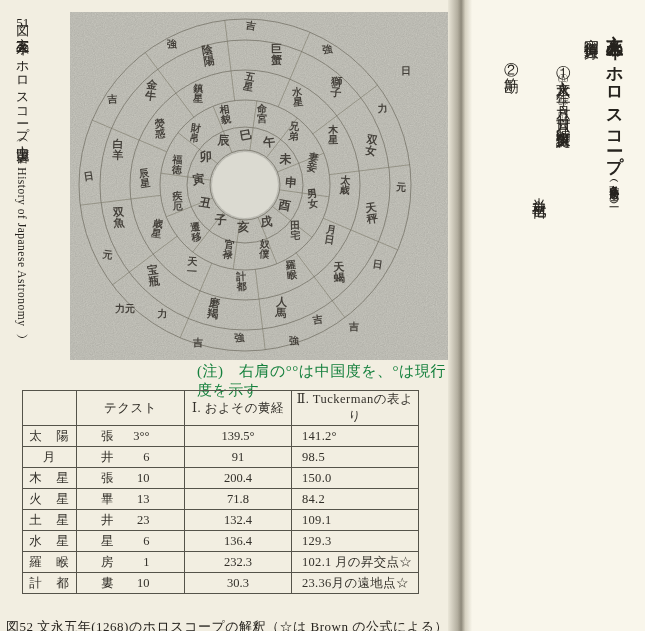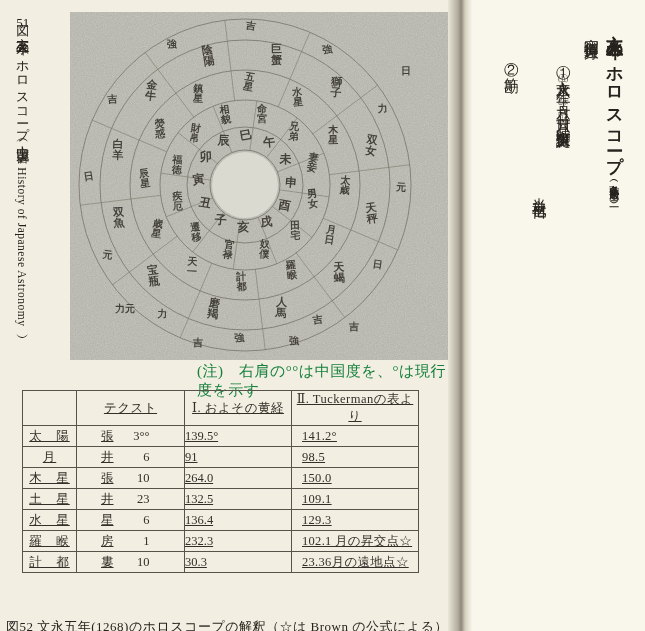--- a/index.html
+++ b/index.html
@@ -42,28 +42,28 @@
     background:#d6d5cc;box-shadow:0 0 0 1px #c8c5ba inset;
   }
   .photo svg{display:block;width:382px;height:348px;}
   .hand{fill:#34302a;font-family:"Liberation Serif","DejaVu Serif",serif;font-weight:bold;opacity:.88;text-anchor:middle;}
 
   
   #deg-note{position:absolute;left:197px;top:362px;font-size:15px;letter-spacing:.5px;color:#15803d;}
 
   
   table{position:absolute;left:22px;top:390px;border-collapse:collapse;table-layout:fixed;
-    font-size:12.5px;color:#33302a;background:transparent;text-decoration:underline;}
+    font-size:12.5px;color:#33302a;background:transparent;}
   th,td{border:1px solid #55534a;height:20px;padding:0;overflow:hidden;font-weight:normal;}
   col.c1{width:54px;}col.c2{width:108px;}col.c3{width:107px;}col.c4{width:127px;}
   th{text-align:center;letter-spacing:.5px;}
   td.c-name{text-align:center;letter-spacing:1px;}
   td.c-text{padding-left:24px;}
   td.c-text .mval{display:inline-block;width:36px;text-align:right;}
-  td.c-approx{text-align:left;margin-left:48px;}
+  td.c-approx{text-align:center;margin-left:48px;}
   td.c-tuck{padding-left:10px;letter-spacing:.3px;}
 
   #bottom-caption{position:absolute;left:6px;top:606px;font-size:13px;letter-spacing:.5px;color:#26231e;margin-top:12px;}
 </style>
 </head>
 <body>
 
 <div class="left-page">
 
   <div id="left-caption" class="vcol">
@@ -207,27 +207,33 @@
         </tr>
       <tr>
           <td class="c-name">月</td>
           <td class="c-text"><span>井</span><span class="mval">6</span></td>
           <td class="c-approx">91</td>
           <td class="c-tuck">98.5</td>
         </tr>
       <tr>
           <td class="c-name">木　星</td>
           <td class="c-text"><span>張</span><span class="mval">10</span></td>
-          <td class="c-approx">264.0</td>
+          <td class="c-approx">200.4</td>
           <td class="c-tuck">150.0</td>
+        </tr>
+      <tr>
+          <td class="c-name">火　星</td>
+          <td class="c-text"><span>畢</span><span class="mval">13</span></td>
+          <td class="c-approx">71.8</td>
+          <td class="c-tuck">84.2</td>
         </tr>
       <tr>
           <td class="c-name">土　星</td>
           <td class="c-text"><span>井</span><span class="mval">23</span></td>
-          <td class="c-approx">132.5</td>
+          <td class="c-approx">132.4</td>
           <td class="c-tuck">109.1</td>
         </tr>
       <tr>
           <td class="c-name">水　星</td>
           <td class="c-text"><span>星</span><span class="mval">6</span></td>
           <td class="c-approx">136.4</td>
           <td class="c-tuck">129.3</td>
         </tr>
       <tr>
           <td class="c-name">羅　睺</td>

